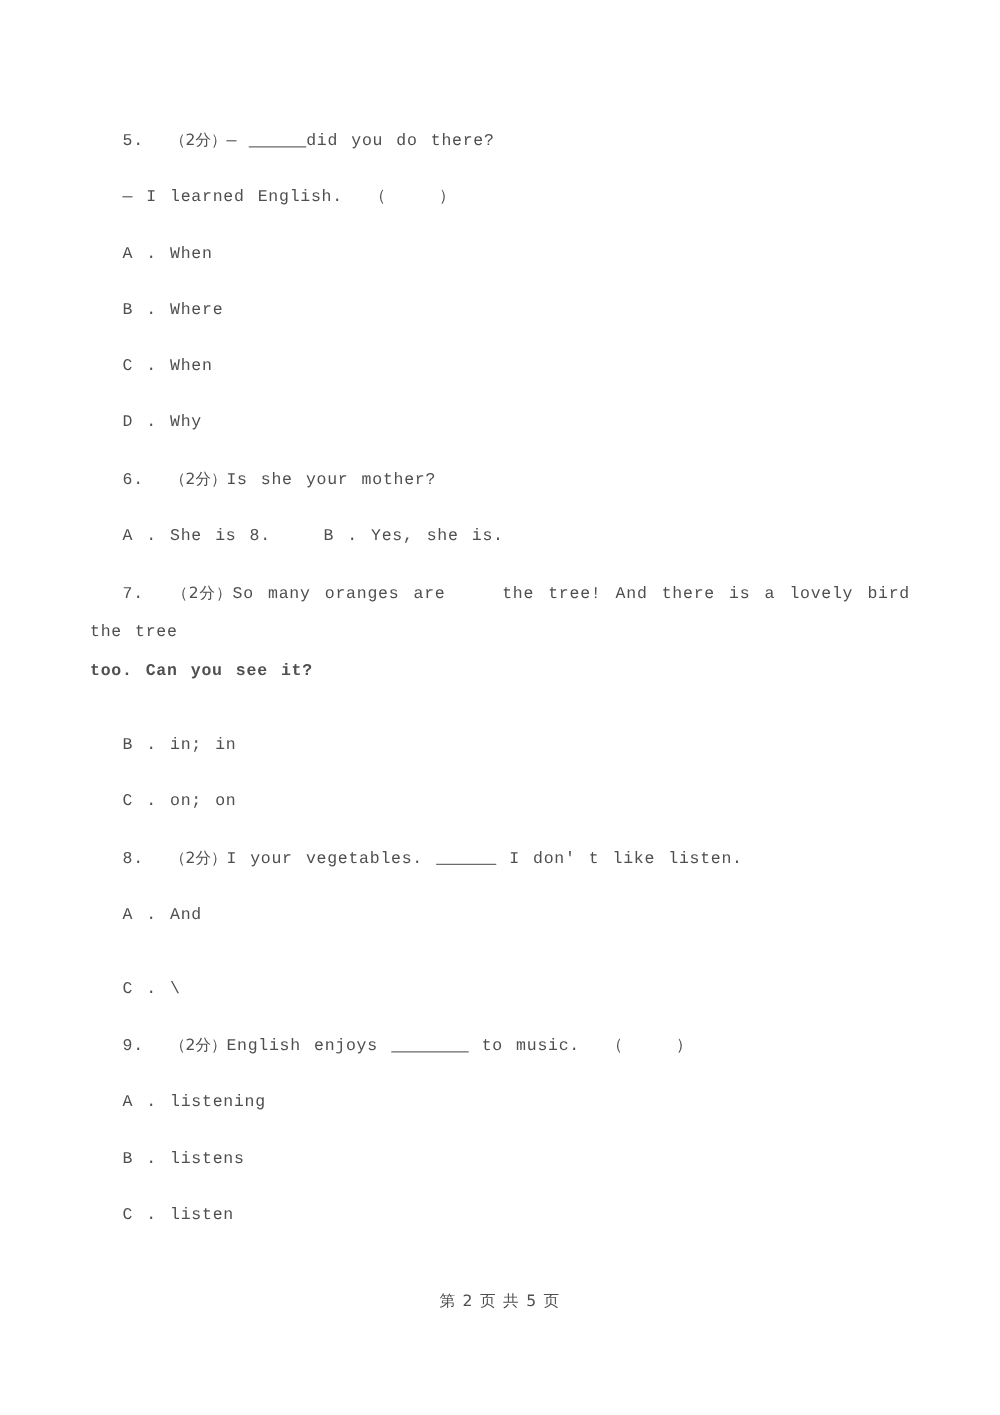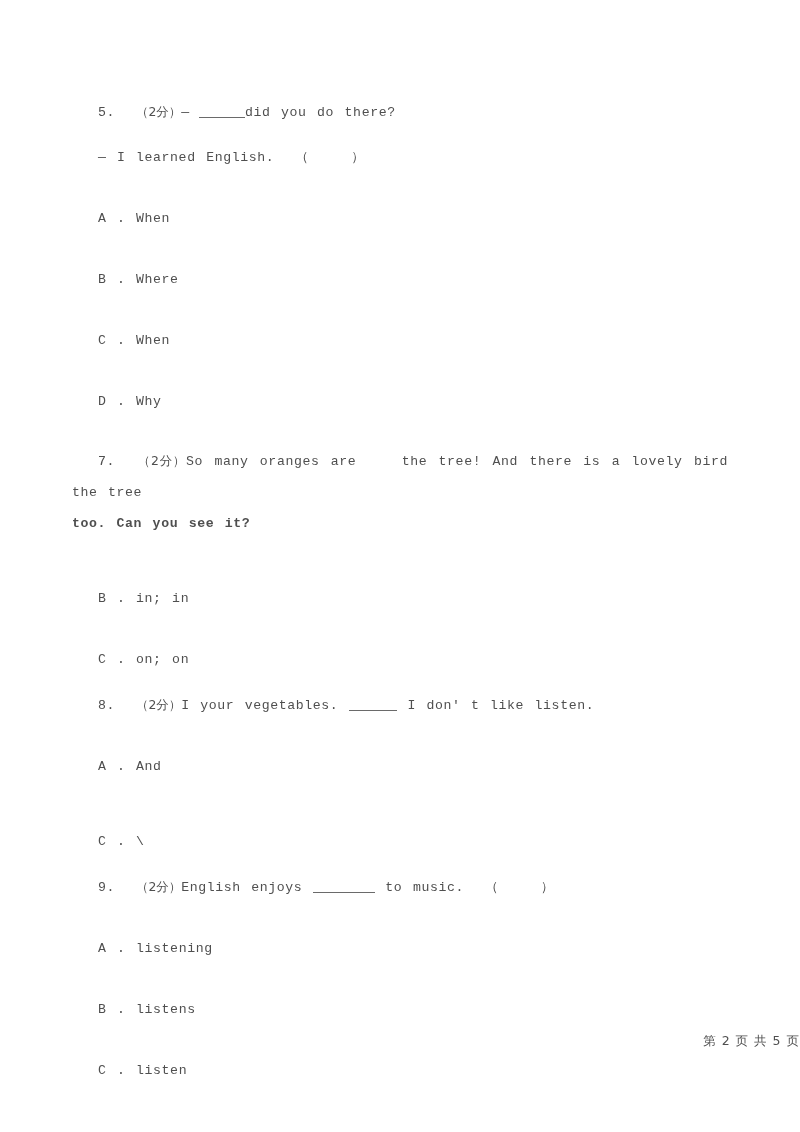--- a/index.html
+++ b/index.html
@@ -51,21 +51,20 @@
   }
 
   .plain-line {
     text-indent: 26px;
     line-height: 31px;
   }
 
   .opt-line {
     text-indent: 26px;
     line-height: 31px;
-    margin-top: 16px;
   }
 
   
   .gap-q   { height: 14px; }
   .gap-opt { height: 14px; }
   .gap-sec { height: 14px; }
 
   .cjk {
     font-family: "DejaVu Sans", "Liberation Sans", sans-serif;
     font-size: 12.4px;
@@ -81,21 +80,21 @@
   .blank.w2 { width: 48px; }
   .blank.w3 { width: 62px; }
 
   .dash { letter-spacing: 0; }
 
   .footer {
     position: absolute;
     left: 0;
     top: 1033px;
     width: 800px;
-    text-align: right;
+    text-align: center;
     font-family: "DejaVu Sans", "Liberation Sans", sans-serif;
     font-size: 12.5px;
     color: #4f4f4f;
     letter-spacing: 1px;
   }
 </style>
 </head>
 <body>
 
 <div class="page">
@@ -112,20 +111,25 @@
       <div class="gap-opt"></div>
       <p class="para opt-line"><span>B .</span> <span>Where</span></p>
       <div class="gap-opt"></div>
       <p class="para opt-line"><span>C .</span> <span>When</span></p>
       <div class="gap-opt"></div>
       <p class="para opt-line"><span>D .</span> <span>Why</span></p>
     </div>
 
     <div class="gap-sec"></div>
 
+    <div>
+      <p class="para q-line"><span>6.</span>&nbsp; <span class="cjk">（2分）</span><span>Is she your mother?</span></p>
+      <div class="gap-opt"></div>
+      <p class="para opt-line"><span>A . She is 8.    B . Yes, she is.</span></p>
+    </div>
 
     <div class="gap-sec"></div>
 
     <div>
       <p class="para q-line"><span>7.</span>&nbsp; <span class="cjk">（2分）</span><span>So many oranges are    the tree! And there is a lovely bird    the tree</span></p>
       <p class="para" style="line-height:31px;font-weight:bold;">too. Can you see it?</p>
       <div class="gap-opt"></div>
 
       <div class="gap-opt"></div>
       <p class="para opt-line"><span>B .</span> <span>in; in</span></p>

